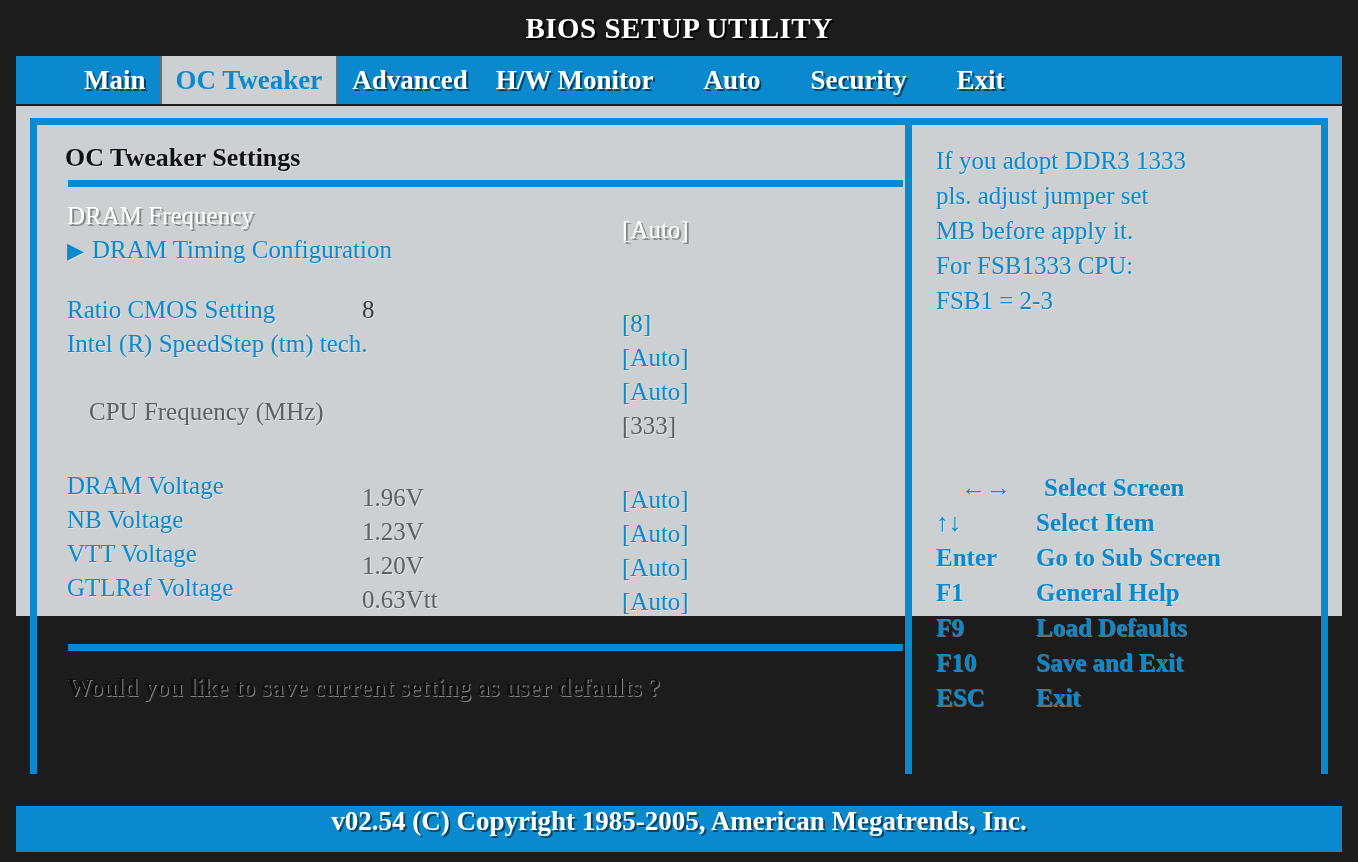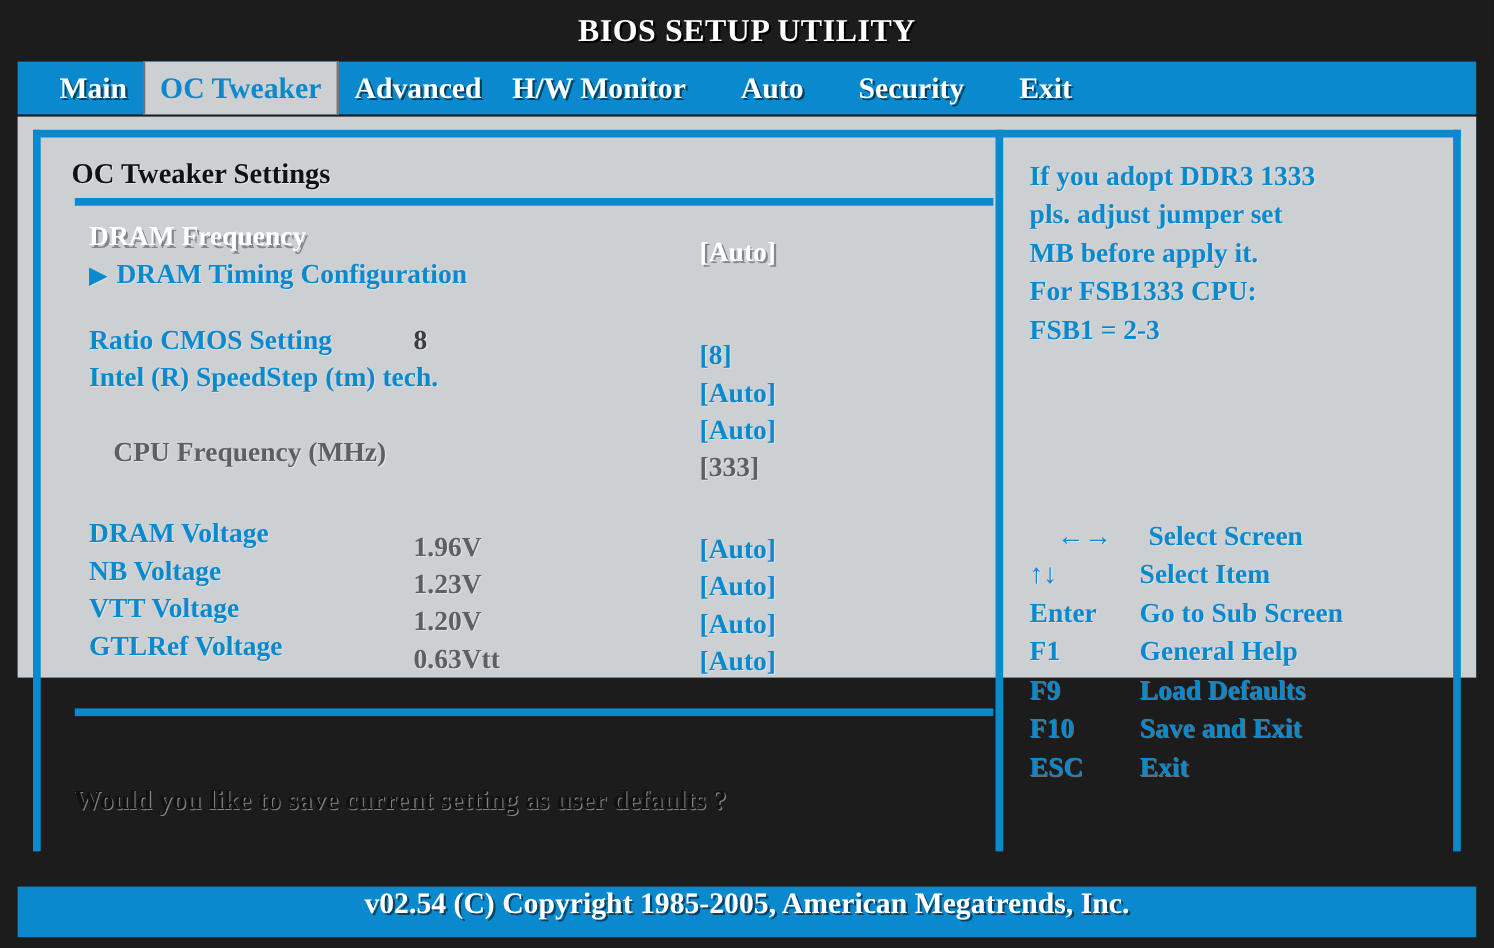--- a/index.html
+++ b/index.html
@@ -57,21 +57,21 @@
     align-items: center;
     justify-content: center;
     padding: 0 14px;
     font-size: 27px;
     font-weight: bold;
     color: #ffffff;
     text-shadow: 2px 2px 0 rgba(0,0,0,0.55);
     white-space: nowrap;
     cursor: pointer;
   }
-  .tab.spacer-left { padding-left: 38px; text-align: right; }
+  .tab.spacer-left { padding-left: 68px; text-align: right; }
   .tab.active {
     background: #cdd0d2;
     color: #0a89ce;
     text-shadow: none;
     border-left: 2px solid #6e7072;
     border-right: 2px solid #6e7072;
   }
   .tab-gap { width: 22px; }
 
   
@@ -136,23 +136,22 @@
   .rows {
     position: absolute;
     left: 0; top: 74px;
     width: 868px;
   }
   .row {
     position: relative;
     height: 34px;
     line-height: 34px;
     font-size: 25px;
-    font-weight: bold;
+    font-weight: normal;
     white-space: nowrap;
-    margin-left: 14px;
   }
   .row .lbl {
     position: absolute;
     left: 30px;
     top: 0;
   }
   .row .lbl.indent { left: 52px; }
   .row .mid {
     position: absolute;
     left: 325px;
@@ -185,36 +184,35 @@
 
   .question {
     position: absolute;
     left: 30px; top: 545px;
     width: 830px;
     font-size: 25px;
     font-weight: bold;
     line-height: 35px;
     color: #111111;
     text-shadow: 1px 1px 0 rgba(255,255,255,0.45);
-    margin-top: 40px;
   }
 
   
   .rightpane {
     position: absolute;
     left: 896px; top: 19px;
     width: 409px;
     height: 649px;
   }
   .helptext {
     position: absolute;
     left: 24px; top: 18px;
     width: 370px;
     font-size: 25px;
-    font-weight: bold;
+    font-weight: normal;
     line-height: 35px;
     color: #0a89ce;
     text-shadow: 1px 1px 0 rgba(255,255,255,0.35);
   }
   .keylist {
     position: absolute;
     left: 16px; top: 345px;
     width: 390px;
   }
   .keyrow {

